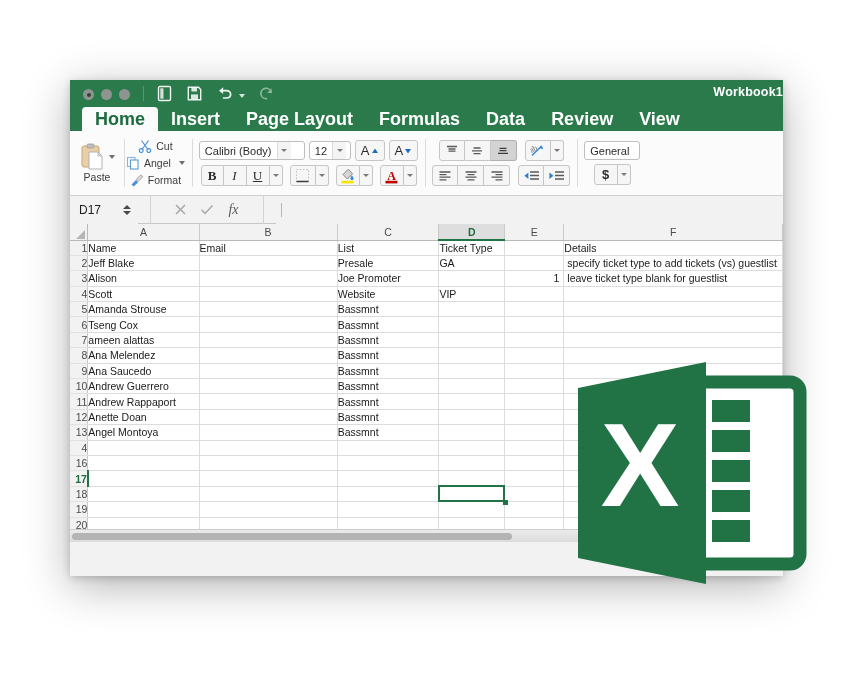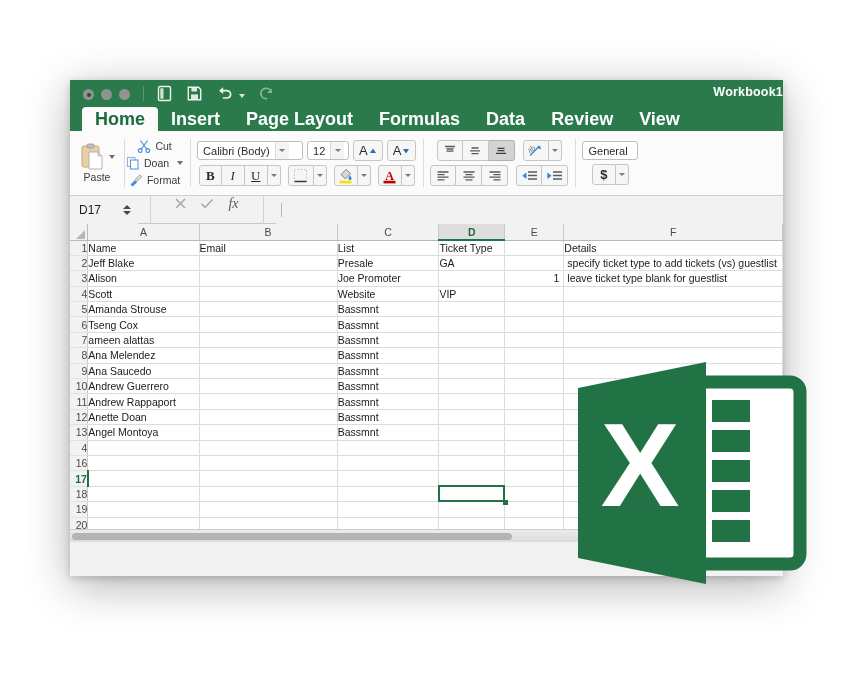--- a/index.html
+++ b/index.html
@@ -114,21 +114,21 @@
   .wrapgrp { flex-direction: column; justify-content: center; gap: 7px; align-items: flex-start; padding-left: 10px; }
   .wline { display: flex; align-items: center; gap: 5px; font-size: 11px; font-weight: bold; color: #2b2b2b; white-space: nowrap; }
   .wline.dis { color: #a8a8a8; font-weight: normal; }
 
   
   .numgrp { flex-direction: column; justify-content: center; gap: 4px; }
 
   
   .fxbar {
     height: 28px; background: #f2f2f2; border-bottom: 1px solid #c8c8c8;
-    display: flex; align-items: flex-start; gap: 12px;
+    display: flex; align-items: center; gap: 12px;
   }
   .namebox {
     width: 68px; height: 28px; display: flex; align-items: center;
     padding-left: 9px; font-size: 12px; color: #1d1d1d;
     background: #f2f2f2;
   }
   .spin { display: flex; flex-direction: column; gap: 2px; margin-left: auto; margin-right: 7px; }
   .spin i { width: 0; height: 0; border-left: 4px solid transparent; border-right: 4px solid transparent; }
   .spin i.up { border-bottom: 4px solid #4a4a4a; }
   .spin i.dn { border-top: 4px solid #4a4a4a; }
@@ -281,21 +281,21 @@
             <circle cx="3.2" cy="11.6" r="1.9" fill="none" stroke="#4a90d9" stroke-width="1.2"></circle>
             <circle cx="10.8" cy="11.6" r="1.9" fill="none" stroke="#4a90d9" stroke-width="1.2"></circle>
           </svg>
           <span>Cut</span>
         </div>
         <div class="cpitem">
           <svg width="14" height="14" viewBox="0 0 14 14">
             <rect x="1.5" y="1.5" width="7.5" height="9" fill="none" stroke="#8ab4e0" stroke-width="1.1"></rect>
             <rect x="4.5" y="4" width="7.5" height="9" fill="#ffffff" stroke="#5a9bd5" stroke-width="1.1"></rect>
           </svg>
-          <span>Doan</span>
+          <span>Angel</span>
           <span class="mini-caret"></span>
         </div>
         <div class="cpitem">
           <svg width="14" height="14" viewBox="0 0 14 14">
             <path d="M1.5 11.5 6 7l2.2 2.2-4.5 4.3z" fill="#4a90d9"></path>
             <path d="M6.3 6.3 10.8 1.8l2 2L8.3 8.3z" fill="#d9d9d9" stroke="#9a9a9a" stroke-width=".8"></path>
           </svg>
           <span>Format</span>
         </div>
       </div>

